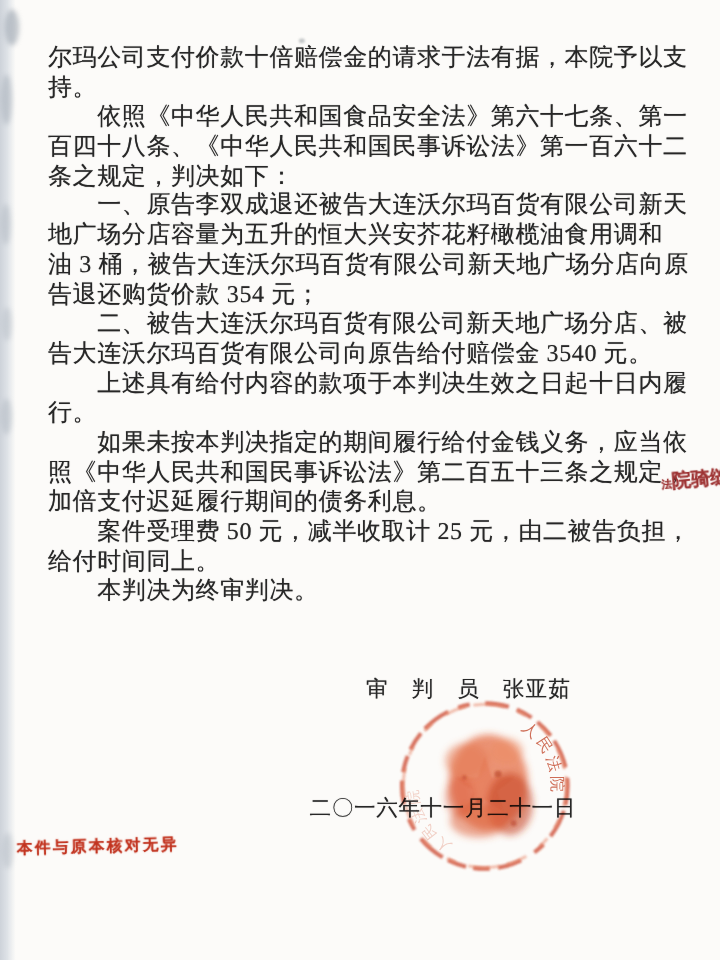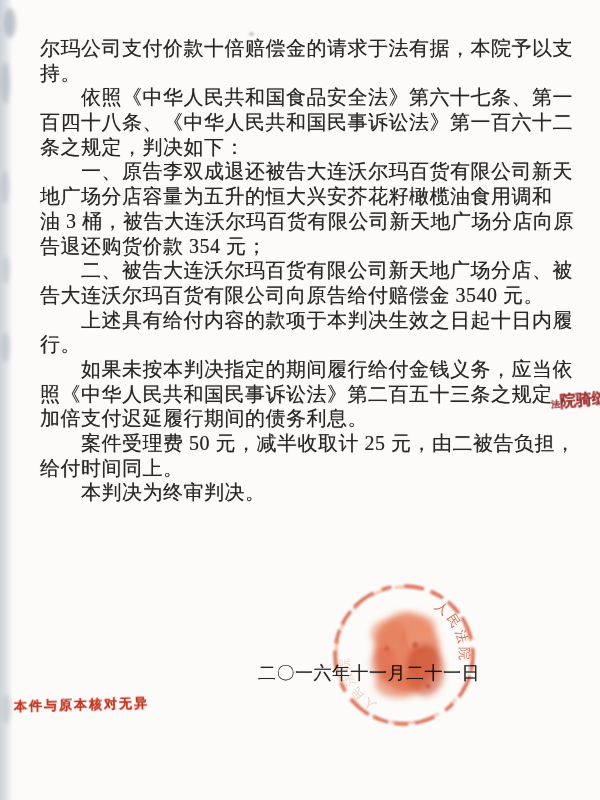--- a/index.html
+++ b/index.html
@@ -71,20 +71,21 @@
   <div class="smudge sm1"></div>
   <div class="smudge sm2"></div>
   <div class="smudge sm3"></div>
   <div class="smudge sm4"></div>
   <div class="smudge sm5"></div>
   <div class="smudge sm6"></div>
   <div class="speck"></div>
 
   <div class="body-text"><div class="doc-line">尔玛公司支付价款十倍赔偿金的请求于法有据，本院予以支</div><div class="doc-line">持。</div><div class="doc-line">　　依照《中华人民共和国食品安全法》第六十七条、第一</div><div class="doc-line">百四十八条、《中华人民共和国民事诉讼法》第一百六十二</div><div class="doc-line">条之规定，判决如下：</div><div class="doc-line">　　一、原告李双成退还被告大连沃尔玛百货有限公司新天</div><div class="doc-line">地广场分店容量为五升的恒大兴安芥花籽橄榄油食用调和</div><div class="doc-line">油 3 桶，被告大连沃尔玛百货有限公司新天地广场分店向原</div><div class="doc-line">告退还购货价款 354 元；</div><div class="doc-line">　　二、被告大连沃尔玛百货有限公司新天地广场分店、被</div><div class="doc-line">告大连沃尔玛百货有限公司向原告给付赔偿金 3540 元。</div><div class="doc-line">　　上述具有给付内容的款项于本判决生效之日起十日内履</div><div class="doc-line">行。</div><div class="doc-line">　　如果未按本判决指定的期间履行给付金钱义务，应当依</div><div class="doc-line">照《中华人民共和国民事诉讼法》第二百五十三条之规定，</div><div class="doc-line">加倍支付迟延履行期间的债务利息。</div><div class="doc-line">　　案件受理费 50 元，减半收取计 25 元，由二被告负担，</div><div class="doc-line">给付时间同上。</div><div class="doc-line">　　本判决为终审判决。</div></div>
 
+  <div class="sig judge-line"><span>审　判　员</span><span>　</span><span>张亚茹</span></div>
 
   <div class="sig date-line">二〇一六年十一月二十一日</div>
 
 
   <svg class="seal" viewBox="0 0 150 150" xmlns="http://www.w3.org/2000/svg">
     <defs>
       <filter id="blob" x="-40%" y="-40%" width="180%" height="180%">
         <feGaussianBlur stdDeviation="3"></feGaussianBlur>
       </filter>
       <filter id="soft" x="-40%" y="-40%" width="180%" height="180%">

